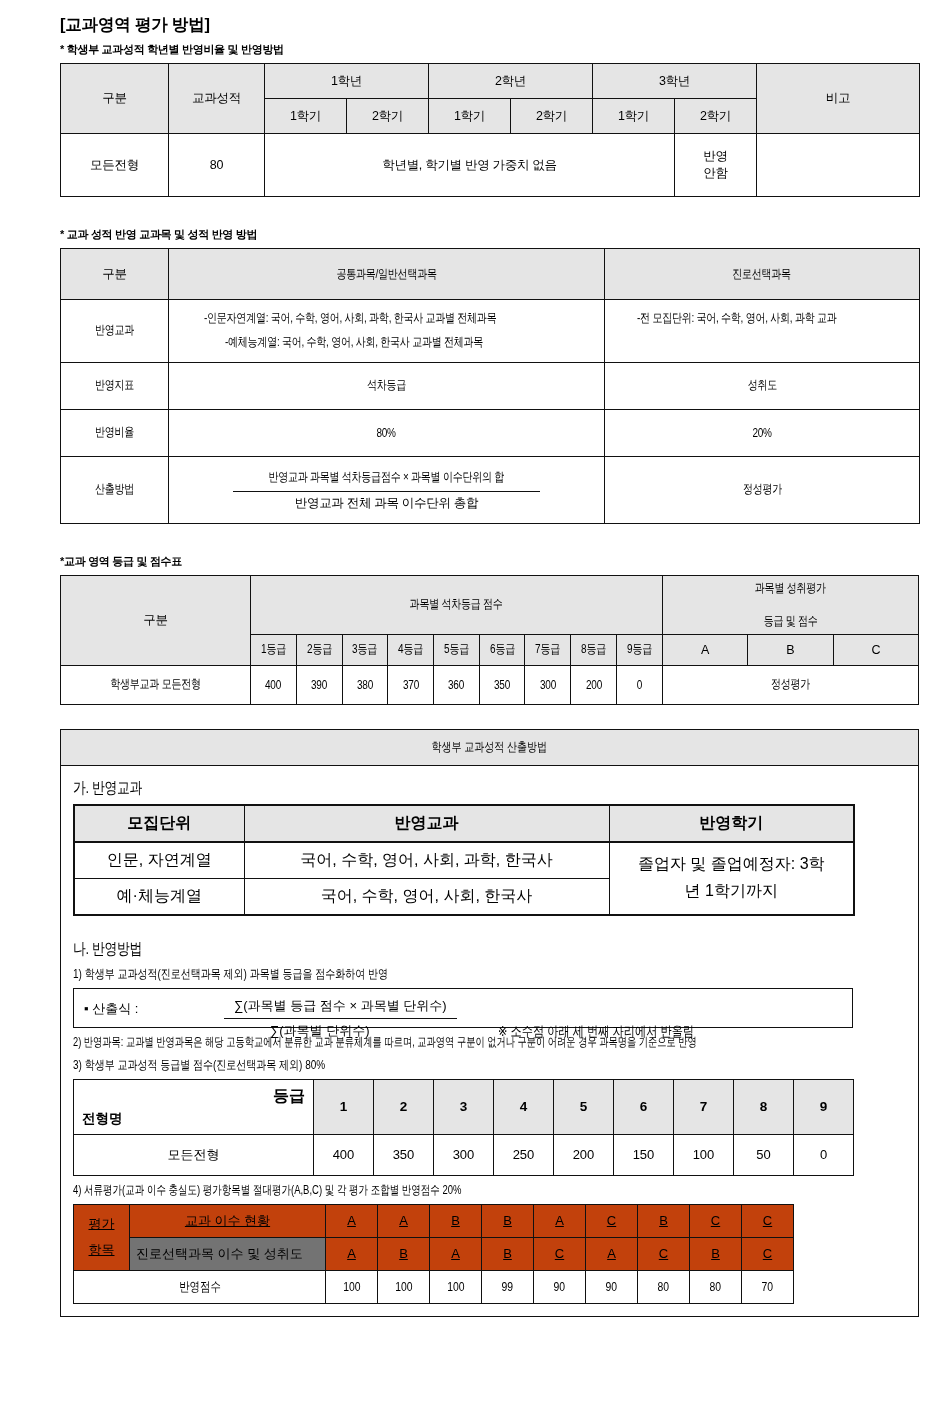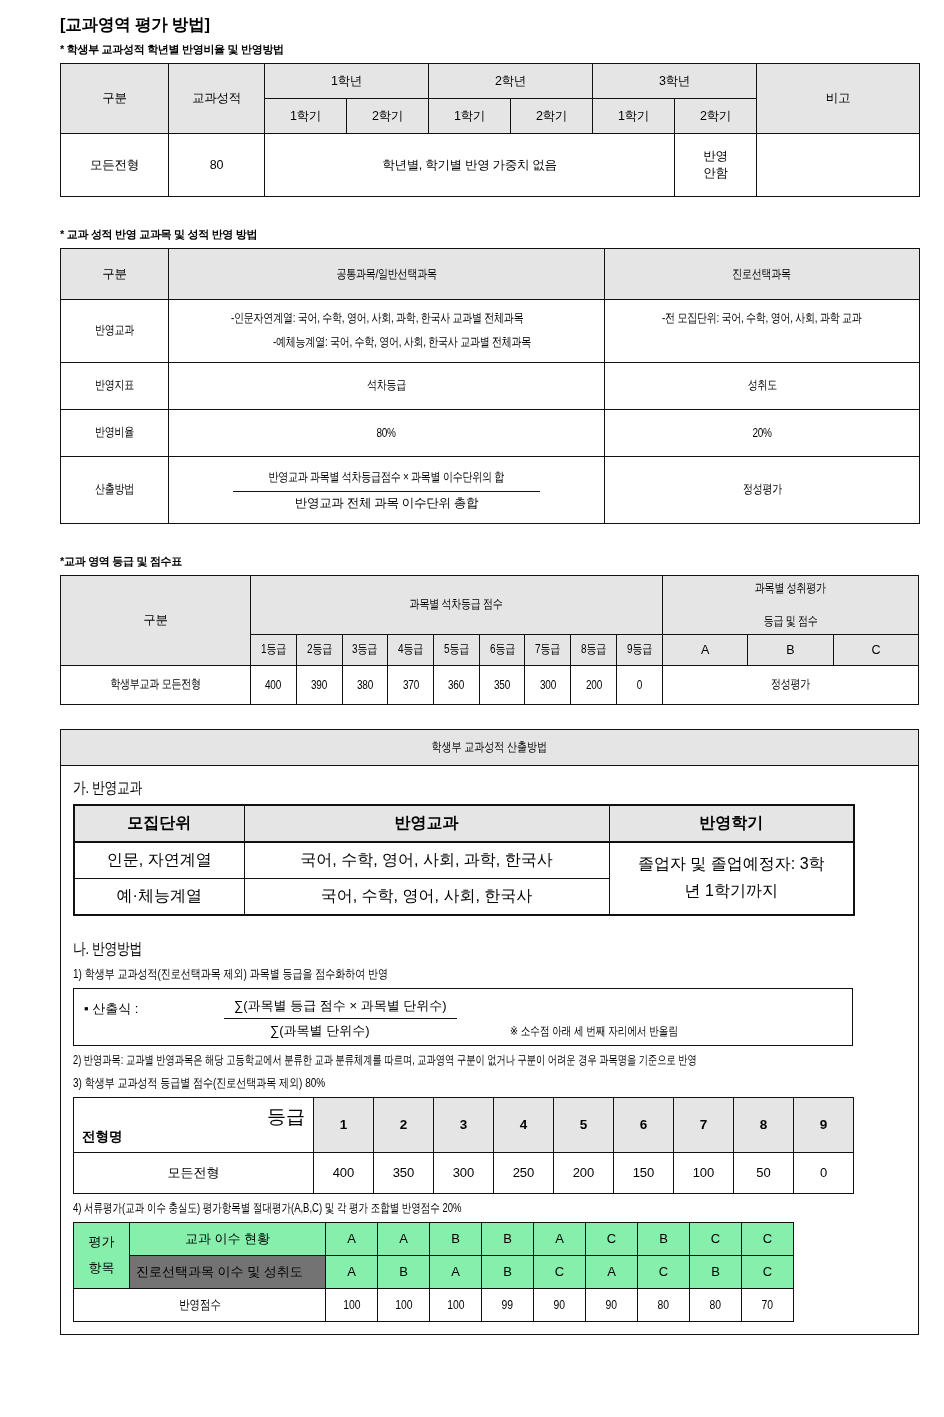--- a/index.html
+++ b/index.html
@@ -70,21 +70,21 @@
     white-space: nowrap;
   }
 
   
   #table-grade-ratio td { height: 26px; }
   #table-grade-ratio .bodyrow td { height: 54px; }
 
   
   #table-subject-method td { padding: 7px 8px; }
   #table-subject-method .lcell {
-    text-align: right;
+    text-align: center;
     line-height: 1.9;
   }
   .frac-top {
     border-bottom: 1px solid #111111;
     display: inline-block;
     padding: 0 6px 1px 6px;
   }
 
   
   #table-score-table td { height: 22px; }
@@ -135,30 +135,30 @@
   }
 
   
   .formula-box {
     border: 1px solid #111111;
     width: 780px;
     box-sizing: border-box;
     padding: 6px 10px 8px 10px;
     font-size: 13px;
     position: relative;
-    height: 58px;
+    height: 40px;
   }
   .f-label { position: absolute; left: 10px; top: 11px; }
   .f-num {
     position: absolute; left: 150px; top: 8px;
     border-bottom: 1px solid #111111;
     padding: 0 10px 3px 10px;
   }
   .f-den { position: absolute; left: 196px; top: 33px; }
-  .f-note { position: absolute; left: 436px; top: 34px; font-size: 12px; }
+  .f-note { position: absolute; left: 424px; top: 34px; font-size: 14px; }
 
   
   table.grade {
     border-collapse: collapse;
     table-layout: fixed;
     width: 780px;
     font-size: 13px;
     border: 1px solid #111111;
   }
   table.grade td {
@@ -167,21 +167,21 @@
     vertical-align: middle;
     padding: 5px 2px;
   }
   .gh-corner {
     position: relative;
     height: 54px;
     padding: 0 !important;
   }
   .gh-corner .tr-txt {
     position: absolute; right: 8px; top: 6px;
-    font-weight: normal; font-size: 19px;
+    font-weight: bold; font-size: 16px;
   }
   .gh-corner .bl-txt {
     position: absolute; left: 8px; bottom: 6px;
     font-weight: bold; font-size: 13.5px;
   }
   table.grade .gnum {
     background: #e5e5e5;
     font-weight: bold;
     font-size: 13.5px;
   }
@@ -194,21 +194,21 @@
     font-size: 13px;
     border: 1px solid #111111;
   }
   table.evalt td {
     border: 1px solid #111111;
     text-align: center;
     vertical-align: middle;
     padding: 5px 2px;
     height: 22px;
   }
-  table.evalt .eh { background: #86efac; }
+  table.evalt .eh { background: #c2410c; text-decoration: underline; }
   table.evalt .ehl { background: #737373; text-align: left; padding-left: 6px; }
 </style>
 </head>
 <body>
 
 <div class="page">
 
   <div class="doc-title">[교과영역 평가 방법]</div>
 
   <div class="sec-title">* 학생부 교과성적 학년별 반영비율 및 반영방법</div>

